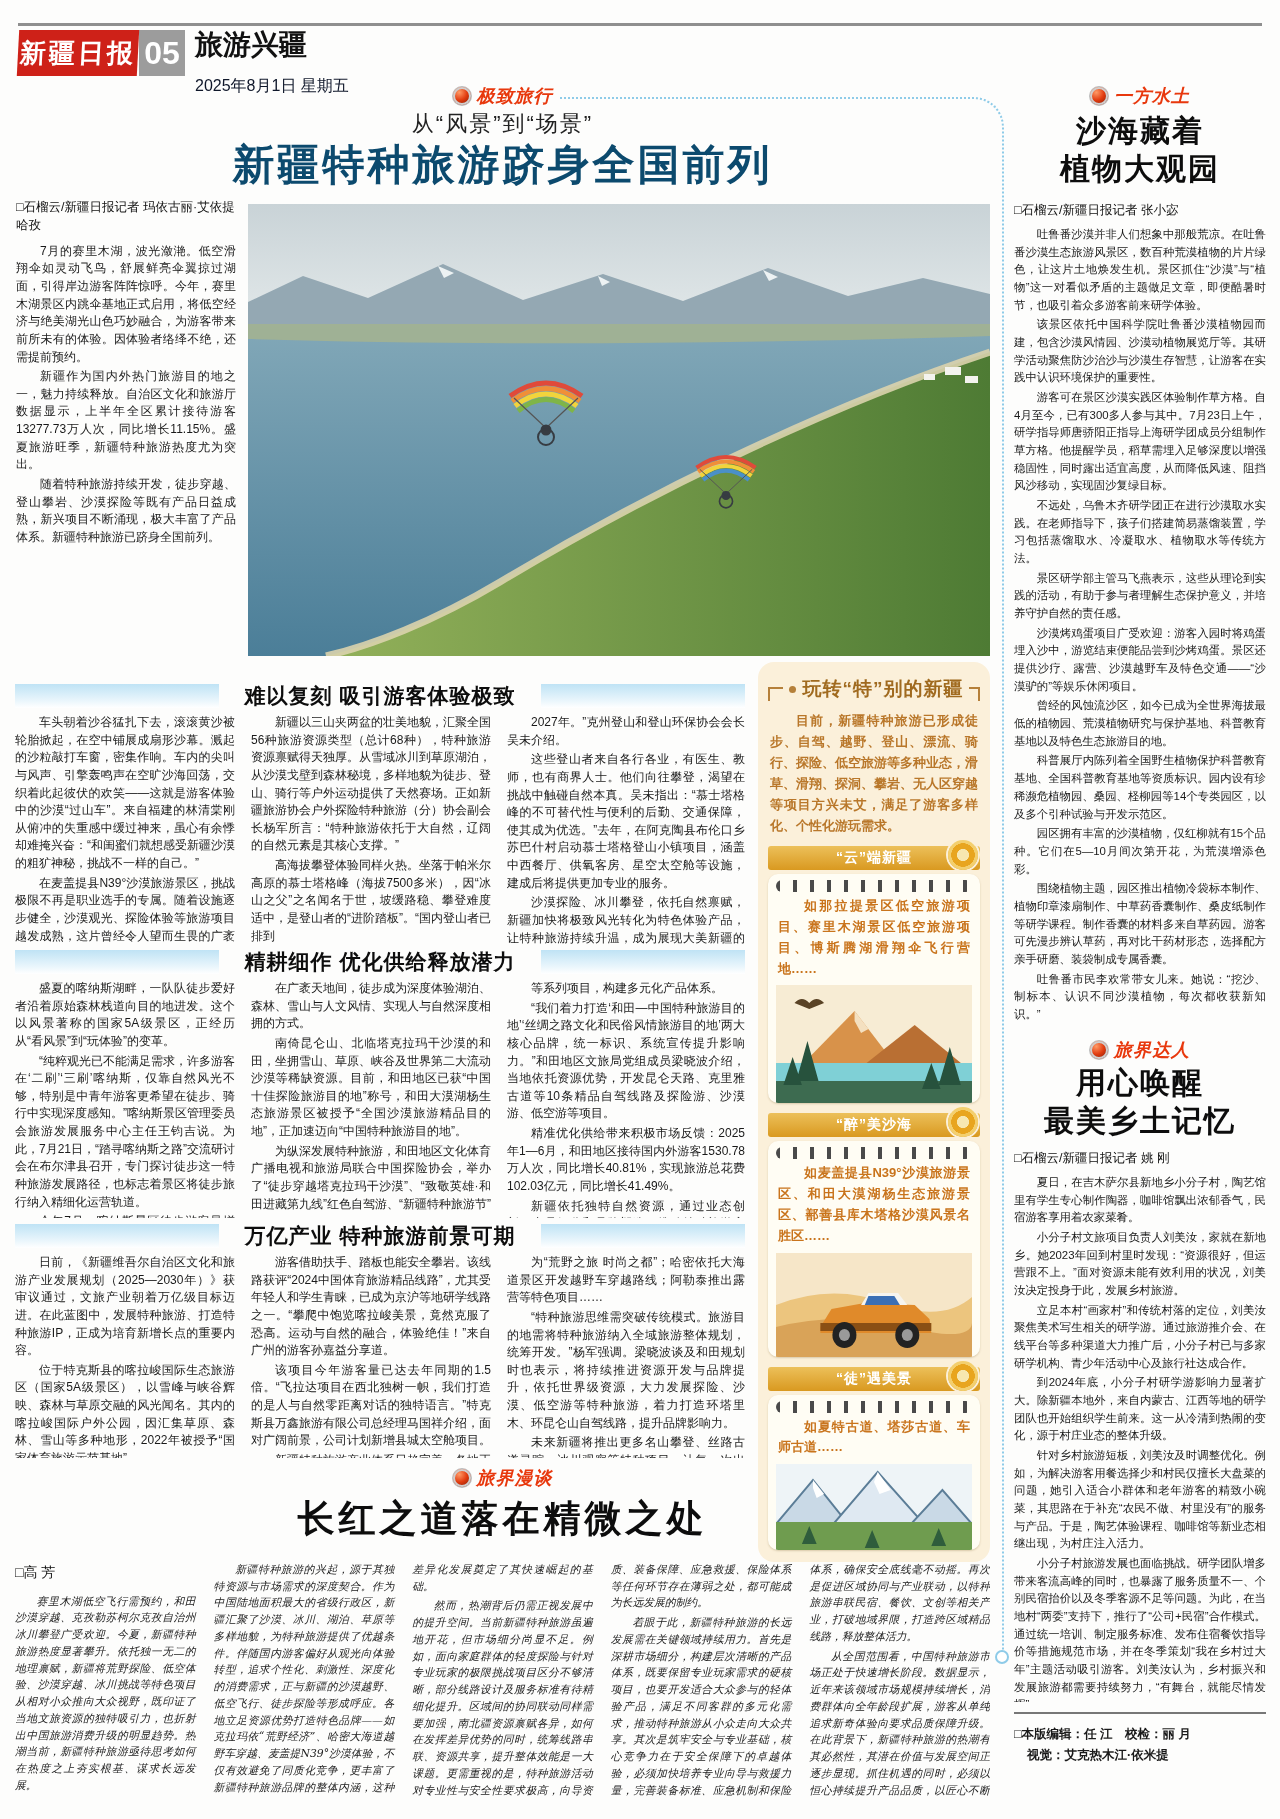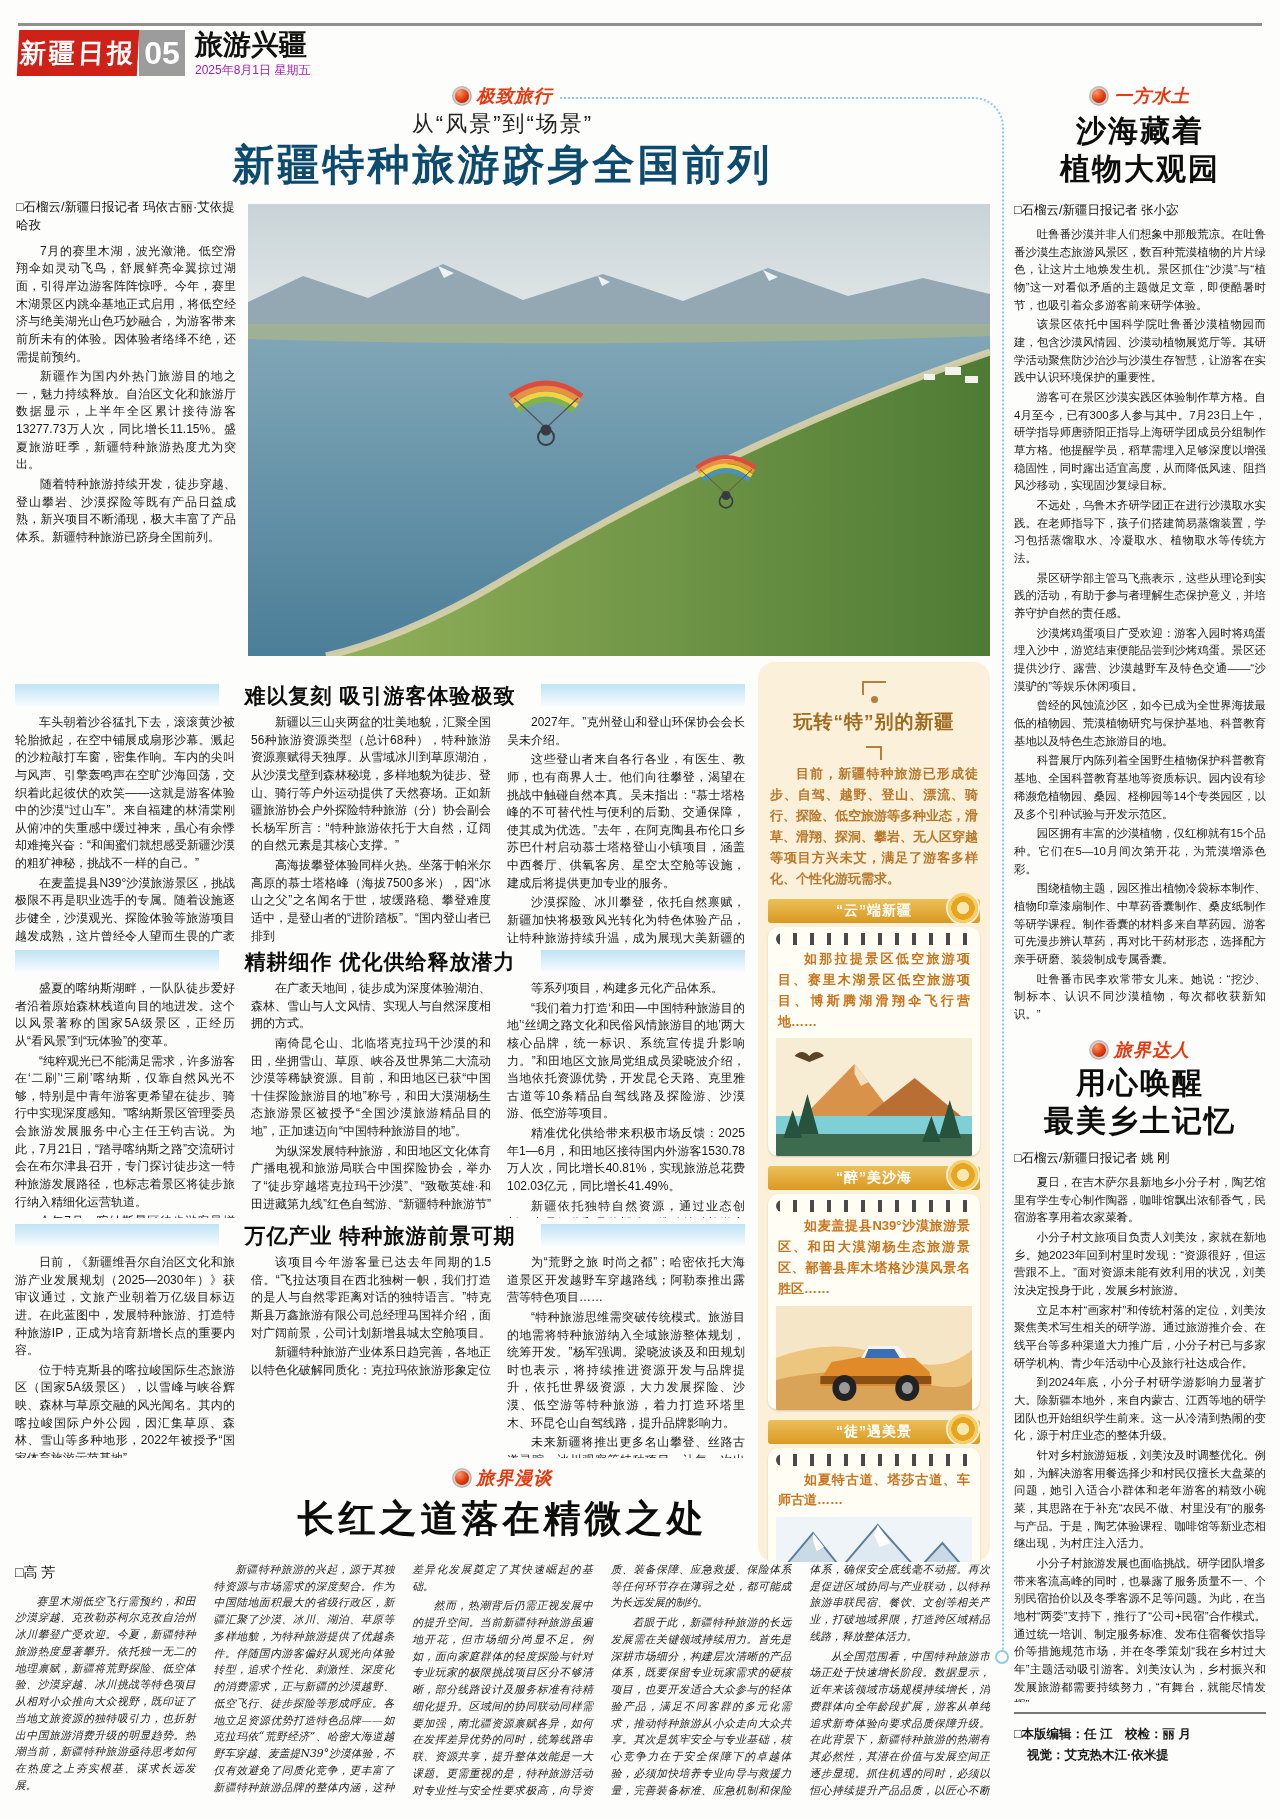--- a/index.html
+++ b/index.html
@@ -7,21 +7,21 @@
         font-family:"Liberation Sans",sans-serif;overflow:hidden;color:#1a1a1a;}
   
   .top-rule{position:absolute;left:18px;right:18px;top:23px;height:3px;background:#8f8f8f;}
   .masthead{position:absolute;left:18px;top:30px;display:flex;align-items:flex-start;gap:0;}
   .logo-box{width:120px;height:46px;background:#ce2118;color:#fff;display:flex;align-items:center;justify-content:center;
             font-family:"DejaVu Serif",serif;font-weight:bold;font-size:26px;letter-spacing:3px;transform:skewX(-3deg);}
   .pageno-box{width:46px;height:46px;background:#9c9c9c;color:#fff;display:flex;align-items:center;justify-content:center;
               font-size:32px;font-weight:bold;margin-left:1px;}
   .mast-right{margin-left:10px;display:flex;flex-direction:column;}
   .section-name{font-size:28px;font-weight:bold;line-height:30px;color:#111;}
-  .mast-date{font-size:12px;color:#a21caf;margin-top:2px;}
+  .mast-date{font-size:16px;color:#0f172a;margin-top:16px;}
   
   .tag-row{position:absolute;display:flex;justify-content:center;align-items:center;}
   .tag{display:inline-flex;align-items:center;gap:6px;}
   .tag-icon{width:18px;height:18px;border-radius:50%;flex:0 0 auto;
             background:radial-gradient(circle at 35% 30%,#ff9a66 0%,#e23c10 45%,#6d1402 100%);
             box-shadow:0 0 0 2px #cfcfcf inset,0 0 0 1px #bbb;}
   .tag-label{color:#e8380d;font-weight:bold;font-style:italic;font-size:18px;letter-spacing:1px;}
   .byline{font-weight:normal;font-size:12.5px;margin:0 0 8px 0;color:#111;}
   p.para{margin:0 0 2px 0;text-indent:2em;text-align:justify;}
   
@@ -37,21 +37,21 @@
   .band-strip{height:24px;flex:1 1 auto;background:linear-gradient(180deg,#bfe3f5 0%,#eaf6fc 70%,#ffffff 100%);}
   .band-title{flex:0 0 auto;padding:0 26px;font-size:21px;font-weight:bold;color:#0d0d0d;letter-spacing:1px;white-space:nowrap;}
   .trow{position:absolute;left:15px;width:730px;display:flex;gap:16px;overflow:hidden;font-size:12px;line-height:1.47;}
   .tcol{overflow:hidden;height:100%;}
   .tw1{width:220px;flex:0 0 220px;}
   .tw2{width:240px;flex:0 0 240px;}
   .tw3{width:238px;flex:0 0 238px;}
   
   .sidebar{position:absolute;left:758px;top:662px;width:232px;height:900px;background:#fbf0da;border-radius:16px;
            padding:12px 10px;box-sizing:border-box;overflow:hidden;}
-  .sb-titlerow{display:flex;align-items:center;gap:6px;margin:2px 0 8px 0;flex-direction:column;}
+  .sb-titlerow{display:flex;align-items:center;gap:6px;margin:2px 0 8px 0;}
   .sb-bracket-l{width:22px;height:12px;border-top:2px solid #b5803a;border-left:2px solid #b5803a;position:relative;top:5px;}
   .sb-dot{width:7px;height:7px;border-radius:50%;background:#b5803a;flex:0 0 auto;}
   .sb-title{font-size:19px;font-weight:bold;color:#a06a1f;letter-spacing:1px;white-space:nowrap;}
   .sb-bracket-r{width:14px;height:12px;border-top:2px solid #b5803a;border-right:2px solid #b5803a;position:relative;top:5px;}
   .sb-intro{color:#b9772a;font-weight:bold;font-size:13px;line-height:1.62;text-indent:2em;text-align:justify;margin:0 2px 10px 2px;}
   .sb-banner{position:relative;height:24px;background:linear-gradient(180deg,#ecc05a,#d99920);border-radius:3px;
              display:flex;align-items:center;justify-content:center;color:#fff;font-weight:bold;font-size:14px;letter-spacing:1px;margin:0 0 0 0;}
   .sb-medal{position:absolute;right:2px;top:-6px;width:30px;height:30px;border-radius:50%;
             background:radial-gradient(circle,#f7e7b0 0 28%,#e8a51f 29% 55%,#f3cf6e 56% 75%,#d99920 76% 100%);
             box-shadow:0 0 0 2px #fbf0da;}
@@ -210,20 +210,21 @@
     <div class="band-strip"></div>
     <div class="band-title">万亿产业 特种旅游前景可期</div>
     <div class="band-strip"></div>
   </div>
   <div class="trow" style="top:1254px;height:204px;">
     <div class="tcol tw1">
         <p class="para">日前，《新疆维吾尔自治区文化和旅游产业发展规划（2025—2030年）》获审议通过，文旅产业朝着万亿级目标迈进。在此蓝图中，发展特种旅游、打造特种旅游IP，正成为培育新增长点的重要内容。</p>
         <p class="para">位于特克斯县的喀拉峻国际生态旅游区（国家5A级景区），以雪峰与峡谷辉映、森林与草原交融的风光闻名。其内的喀拉峻国际户外公园，因汇集草原、森林、雪山等多种地形，2022年被授予“国家体育旅游示范基地”。</p>
       </div>
     <div class="tcol tw2">
+        <p class="para">游客借助扶手、踏板也能安全攀岩。该线路获评“2024中国体育旅游精品线路”，尤其受年轻人和学生青睐，已成为京沪等地研学线路之一。“攀爬中饱览喀拉峻美景，竟然克服了恐高。运动与自然的融合，体验绝佳！”来自广州的游客孙嘉益分享道。</p>
         <p class="para">该项目今年游客量已达去年同期的1.5倍。“飞拉达项目在西北独树一帜，我们打造的是人与自然零距离对话的独特语言。”特克斯县万鑫旅游有限公司总经理马国祥介绍，面对广阔前景，公司计划新增县城太空舱项目。</p>
         <p class="para">新疆特种旅游产业体系日趋完善，各地正以特色化破解同质化：克拉玛依旅游形象定位</p>
       </div>
     <div class="tcol tw3">
         <p class="para">为“荒野之旅 时尚之都”；哈密依托大海道景区开发越野车穿越路线；阿勒泰推出露营等特色项目……</p>
         <p class="para">“特种旅游思维需突破传统模式。旅游目的地需将特种旅游纳入全域旅游整体规划，统筹开发。”杨军强调。梁晓波谈及和田规划时也表示，将持续推进资源开发与品牌提升，依托世界级资源，大力发展探险、沙漠、低空游等特种旅游，着力打造环塔里木、环昆仑山自驾线路，提升品牌影响力。</p>
         <p class="para">未来新疆将推出更多名山攀登、丝路古道寻踪、冰川观察等特种项目，让每一次出行体验都成为人与自然和谐共生的生动实践。</p>
       </div>
   </div>
 

